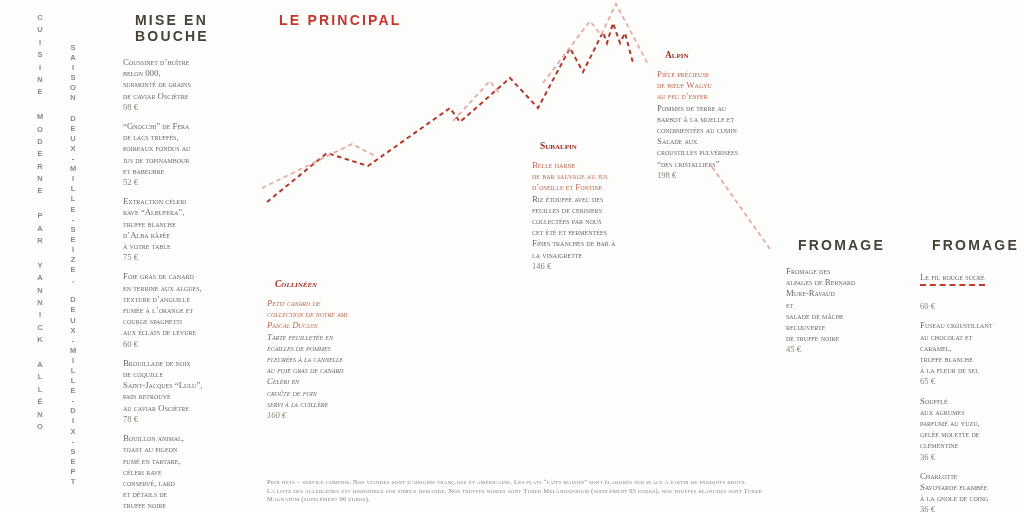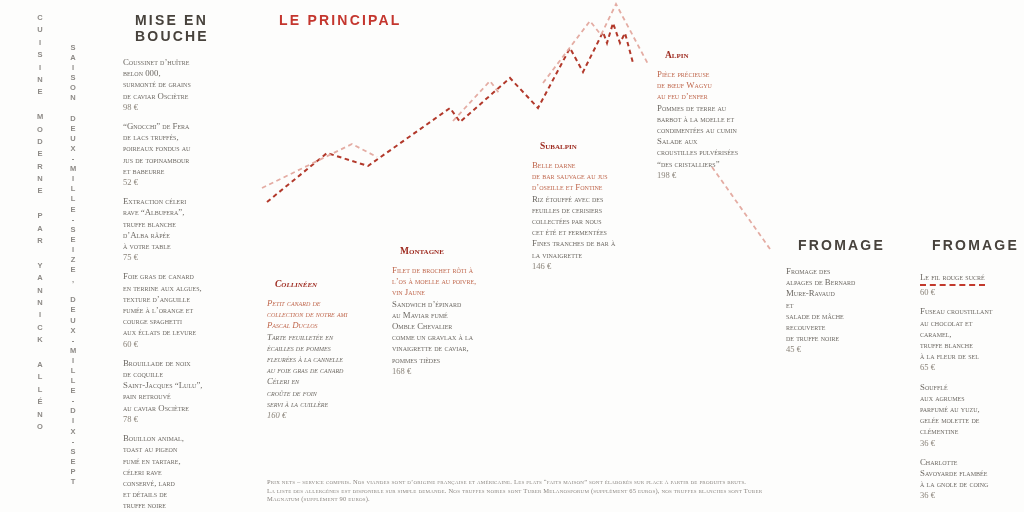--- a/index.html
+++ b/index.html
@@ -35,21 +35,21 @@
   .dessert{left:920px;top:237px;width:102px;}
 
   .dish{margin-bottom:8px;}
   .dish-lines,.desc,.accent{font-variant:small-caps;font-size:8.8px;line-height:11.2px;
        color:#6e6a64;white-space:pre-line;}
   .accent{color:#c0694f;}
   .dish-price{font-variant:small-caps;font-size:8.5px;line-height:11.2px;color:#8a8379;}
   .course-title{font-variant:small-caps;font-weight:700;font-size:9.5px;line-height:12px;
        color:#9e2b20;margin:8px;}
   .dish-lines.underlined{display:inline-block;border-bottom:2px dashed #c2392c;
-       padding-bottom:1px;margin-bottom:1px;}
+       padding-bottom:1px;margin-bottom:15px;}
 
   .footer{left:267px;top:478px;width:640px;font-variant:small-caps;font-size:6.5px;
        line-height:8.6px;color:#8b8681;white-space:pre-line;letter-spacing:0.2px;}
 </style>
 </head>
 <body>
 
 <div class="page">
 
   <svg id="profile-svg" viewBox="0 0 1024 512">
@@ -215,33 +215,20 @@
     <div class="desc">Tarte feuilletée en
 écailles de pommes
 fleurées à la cannelle
 au foie gras de canard
 Céleri en
 croûte de foin
 servi à la cuillère</div>
     <div class="dish-price">160 €</div>
   </div>
 
-  <div class="block montagne">
-    <h3 class="course-title">Montagne</h3>
-    <div class="accent">Filet de brochet rôti à
-l’os à moelle au poivre,
-vin Jaune</div>
-    <div class="desc">Sandwich d’épinard
-au Maviar fumé
-Omble Chevalier
-comme un gravlax à la
-vinaigrette de caviar,
-pommes tièdes</div>
-    <div class="dish-price">168 €</div>
-  </div>
 
   <div class="block subalpin">
     <h3 class="course-title">Subalpin</h3>
     <div class="accent">Belle darne
 de bar sauvage au jus
 d’oseille et Fontine</div>
     <div class="desc">Riz étouffé avec des
 feuilles de cerisiers
 collectées par nous
 cet été et fermentées

